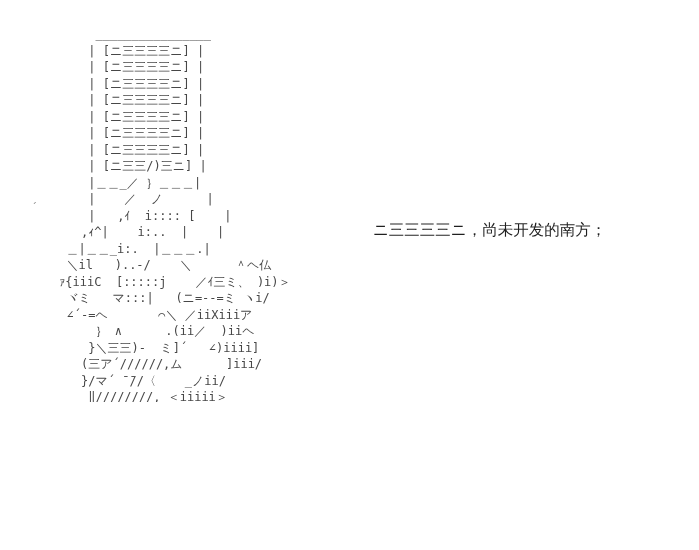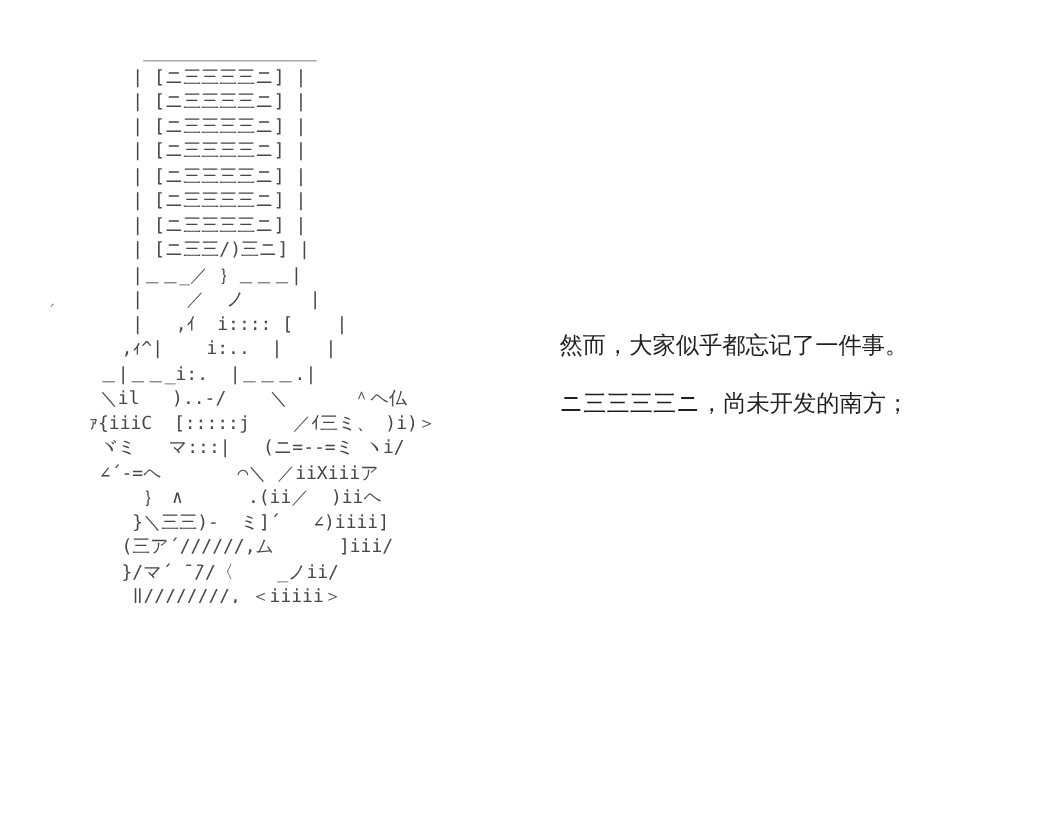--- a/index.html
+++ b/index.html
@@ -86,20 +86,17 @@
         ´-=‖//ニ=--ニ二ニ[
       _〃ア´/ア´ニニニニミ、{
       Viiii(  [／´   ::::      ]i
       ｼ゛iiヽ＼ ‖    :::::     r
        )iiii ‖    ::::::     |</pre>
 
   <span class="stray-dot">´</span>
 
   <div class="dialogue">
     <p>
-      <span class="line">然而，大家似乎都忘记了一件事。</span>
-    </p>
-    <p>
       <span class="line">ニ三三三三ニ，尚未开发的南方；</span>
     </p>
   </div>
 
 </div>
 
 </body></html>

